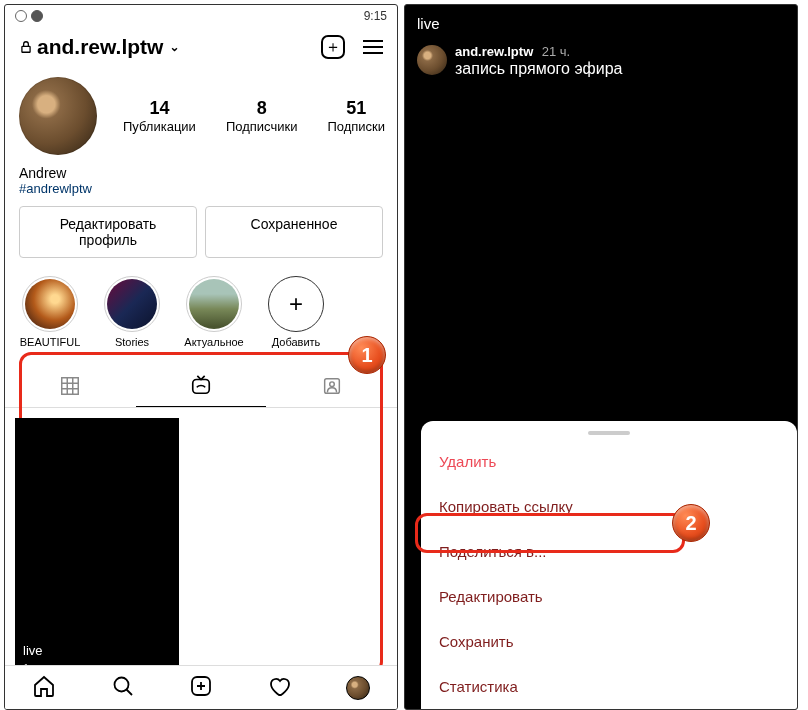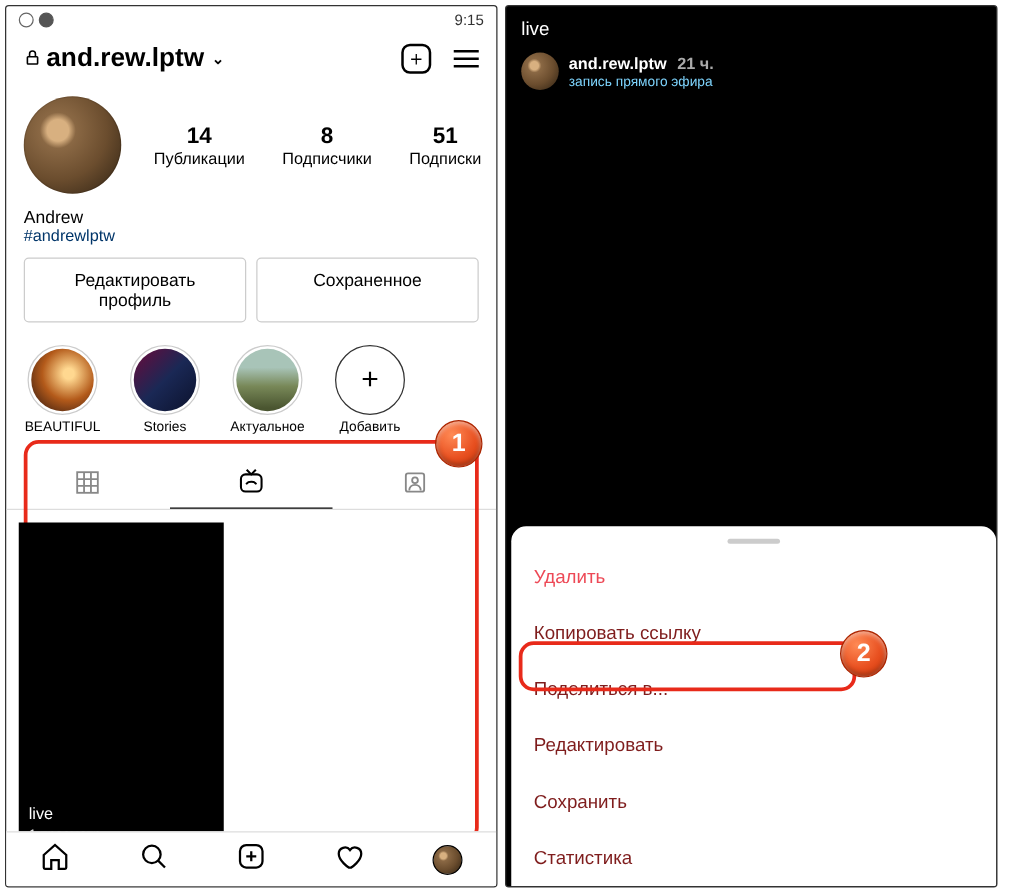--- a/index.html
+++ b/index.html
@@ -76,24 +76,24 @@
     .bottom-nav { position: absolute; bottom: 0; left: 0; right: 0; height: 44px; border-top: 1px solid #ddd; display: flex; align-items: center; justify-content: space-around; background: #fff; }
     .bottom-nav svg { width: 24px; height: 24px; }
     .nav-avatar { width: 24px; height: 24px; border-radius: 50%; background: radial-gradient(circle at 35% 35%, #d8b080 12%, #8a6844 20%, #6b4d2e 55%, #3a2a18 90%); border: 1px solid #000; }
     
     
     .right-top { padding: 10px 12px; }
     .right-title { color: #fff; font-size: 15px; font-weight: 500; }
     .right-user-row { display: flex; gap: 8px; align-items: center; margin-top: 10px; }
     .right-avatar { width: 30px; height: 30px; border-radius: 50%; background: radial-gradient(circle at 35% 35%, #d8b080 12%, #8a6844 20%, #6b4d2e 55%, #3a2a18 90%); flex-shrink:0; }
     .right-user-name { color: #fff; font-size: 13px; font-weight: 600; }
-    .right-user-time { color: #aaa; font-size: 13px; font-weight: 700; margin-left: 4px; }
-    .right-subtitle { color: #7dd3fc; font-size: 11px; }
-    
-    .sheet { position: absolute; bottom: 0; left: 4px; right: 0; background: #fff; border-radius: 12px 12px 0 0; padding: 8px 0 0; }
+    .right-user-time { color: #aaa; font-size: 13px; font-weight: 400; margin-left: 4px; }
+    .right-subtitle { color: #ffffff; font-size: 16px; }
+    
+    .sheet { position: absolute; bottom: 0; left: 16px; right: 0; background: #fff; border-radius: 12px 12px 0 0; padding: 8px 0 0; }
     .sheet-handle { width: 42px; height: 4px; background: #ccc; border-radius: 3px; margin: 2px auto 4px; }
     .sheet-item { padding: 14px 18px; font-size: 15px; color: #7f1d1d; }
     .sheet-item.danger { color: #ed4956; }
   </style>
 </head>
 <body>
 
 <div class="phone">
   <div class="status-bar">
     <div class="status-icons">

